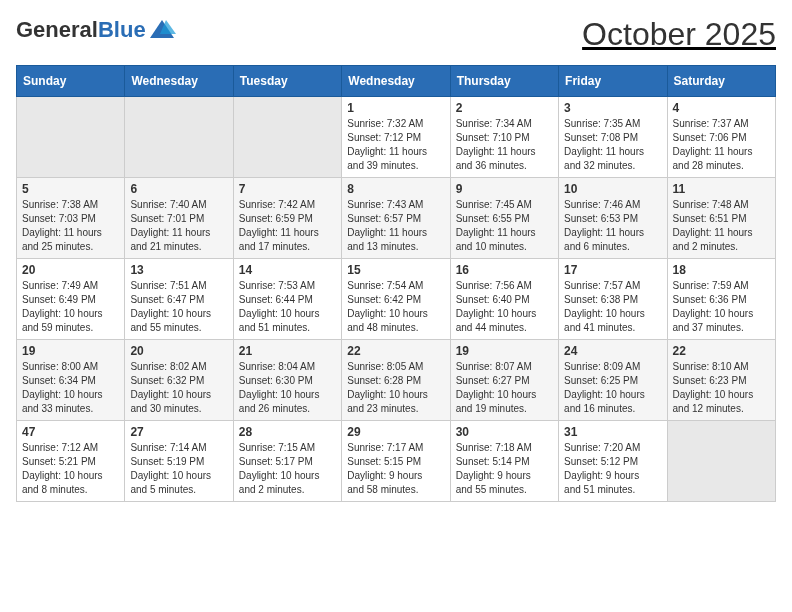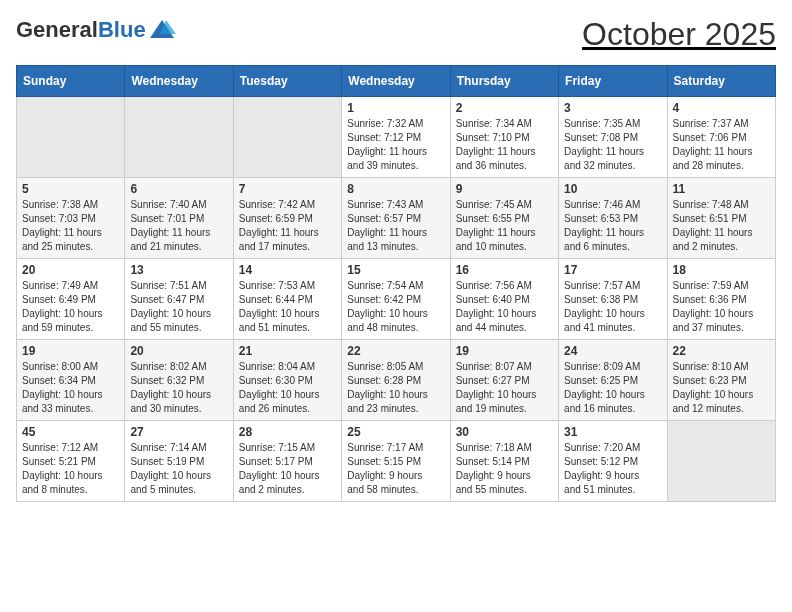--- a/index.html
+++ b/index.html
@@ -228,33 +228,33 @@
           <span class="day-num">24</span>
           <div class="day-info">Sunrise: 8:09 AM<br>Sunset: 6:25 PM<br>Daylight: 10 hours<br>and 16 minutes.</div>
         </td>
         <td>
           <span class="day-num">22</span>
           <div class="day-info">Sunrise: 8:10 AM<br>Sunset: 6:23 PM<br>Daylight: 10 hours<br>and 12 minutes.</div>
         </td>
       </tr>
       <tr>
         <td>
-          <span class="day-num">45</span>
+          <span class="day-num">47</span>
           <div class="day-info">Sunrise: 7:12 AM<br>Sunset: 5:21 PM<br>Daylight: 10 hours<br>and 8 minutes.</div>
         </td>
         <td>
           <span class="day-num">27</span>
           <div class="day-info">Sunrise: 7:14 AM<br>Sunset: 5:19 PM<br>Daylight: 10 hours<br>and 5 minutes.</div>
         </td>
         <td>
           <span class="day-num">28</span>
           <div class="day-info">Sunrise: 7:15 AM<br>Sunset: 5:17 PM<br>Daylight: 10 hours<br>and 2 minutes.</div>
         </td>
         <td>
-          <span class="day-num">25</span>
+          <span class="day-num">29</span>
           <div class="day-info">Sunrise: 7:17 AM<br>Sunset: 5:15 PM<br>Daylight: 9 hours<br>and 58 minutes.</div>
         </td>
         <td>
           <span class="day-num">30</span>
           <div class="day-info">Sunrise: 7:18 AM<br>Sunset: 5:14 PM<br>Daylight: 9 hours<br>and 55 minutes.</div>
         </td>
         <td>
           <span class="day-num">31</span>
           <div class="day-info">Sunrise: 7:20 AM<br>Sunset: 5:12 PM<br>Daylight: 9 hours<br>and 51 minutes.</div>
         </td>

